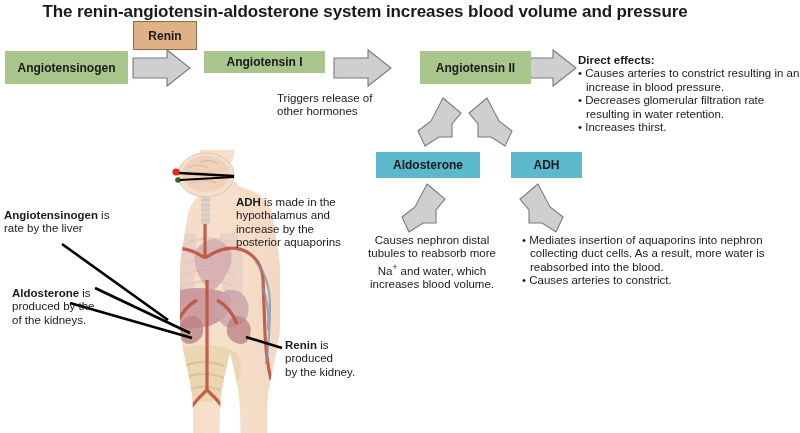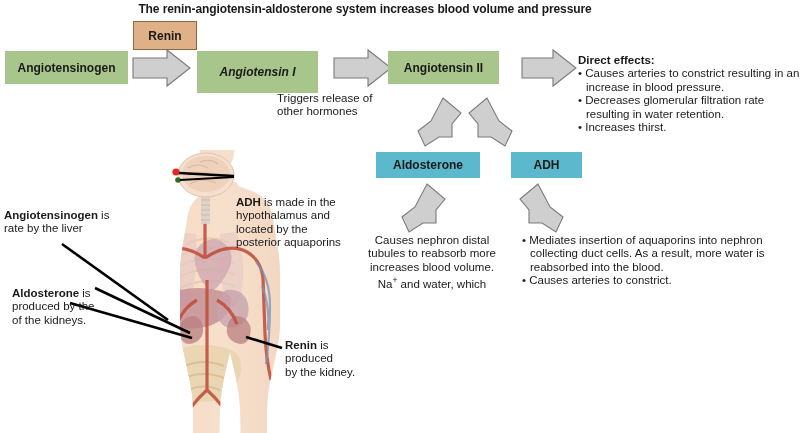--- a/index.html
+++ b/index.html
@@ -1,20 +1,20 @@
 <!DOCTYPE html>
 <html><head>
 <meta charset="utf-8">
 <style>
   html,body{margin:0;padding:0;background:#ffffff;}
   body{width:800px;height:433px;position:relative;overflow:hidden;
        font-family:"Liberation Sans","DejaVu Sans",sans-serif;color:#1a1a1a;}
   .abs{position:absolute;}
   
-  #title{left:0;top:2px;width:730px;text-align:center;font-size:12px;font-weight:bold;
+  #title{left:0;top:2px;width:730px;text-align:center;font-size:17px;font-weight:bold;
          letter-spacing:-0.1px;}
   
   .pbox{position:absolute;display:flex;align-items:center;justify-content:center;
         font-size:12px;font-weight:bold;box-sizing:border-box;}
   .green{background:#a8c58b;}
   .tan{background:#e0b087;border:1px solid #8a6a4a;}
   .blue{background:#5cb8cc;}
   
   .txt{position:absolute;font-size:11.5px;line-height:13.4px;}
   .txt b{font-weight:bold;}
@@ -165,25 +165,25 @@
 <svg class="layer" viewBox="0 0 800 433"></svg>
 
 <div class="pbox green" style="left:5px;top:51px;width:123px;height:33px;">
   <span>Angiotensinogen</span>
 </div>
 
 <div class="pbox tan" style="left:133px;top:21px;width:64px;height:29px;">
   <span>Renin</span>
 </div>
 
-<div class="pbox green" style="left:197px;top:51px;width:121px;height:42px;font-style:italic;">
+<div class="pbox green" style="left:204px;top:51px;width:121px;height:22px;">
   <span>Angiotensin I</span>
 </div>
 
-<div class="pbox green" style="left:388px;top:51px;width:111px;height:33px;">
+<div class="pbox green" style="left:420px;top:51px;width:111px;height:33px;">
   <span>Angiotensin II</span>
 </div>
 
 <div class="pbox blue" style="left:376px;top:152px;width:104px;height:26px;">
   <span>Aldosterone</span>
 </div>
 
 <div class="pbox blue" style="left:511px;top:152px;width:71px;height:26px;">
   <span>ADH</span>
 </div>
@@ -196,33 +196,33 @@
 <div class="bul" style="left:578px;top:54px;width:225px;">
   <span class="hdr">Direct effects:</span>
   <span class="li">•&nbsp;<span>Causes arteries to constrict resulting in an increase in blood pressure.</span></span>
   <span class="li">•&nbsp;<span>Decreases glomerular filtration rate resulting in water retention.</span></span>
   <span class="li">•&nbsp;<span>Increases thirst.</span></span>
 </div>
 
 <div class="txt" style="left:357px;top:234px;width:150px;text-align:center;">
   <div>Causes nephron distal</div>
   <div>tubules to reabsorb more</div>
+  <div><span>Na</span><sup style="font-size:8.5px;">+</sup><span> and water, which</span></div>
   <div>increases blood volume.</div>
-  <div><span>Na</span><sup style="font-size:8.5px;">+</sup><span> and water, which</span></div>
 </div>
 
 <div class="bul" style="left:522px;top:234px;width:276px;">
   <span class="li">•&nbsp;<span>Mediates insertion of aquaporins into nephron collecting duct cells. As a result, more water is reabsorbed into the blood.</span></span>
   <span class="li">•&nbsp;<span>Causes arteries to constrict.</span></span>
 </div>
 
 <div class="txt" style="left:236px;top:164px;width:130px;margin-top:32px;">
   <div><b>ADH</b><span> is made in the</span></div>
   <div>hypothalamus and</div>
-  <div>located by the</div>
+  <div>increase by the</div>
   <div>posterior aquaporins</div>
 </div>
 
 <div class="txt" style="left:4px;top:209px;width:140px;">
   <div><b>Angiotensinogen</b><span> is</span></div>
   <div>rate by the liver</div>
 </div>
 
 <div class="txt" style="left:12px;top:287px;width:120px;">
   <div><b>Aldosterone</b><span> is</span></div>

